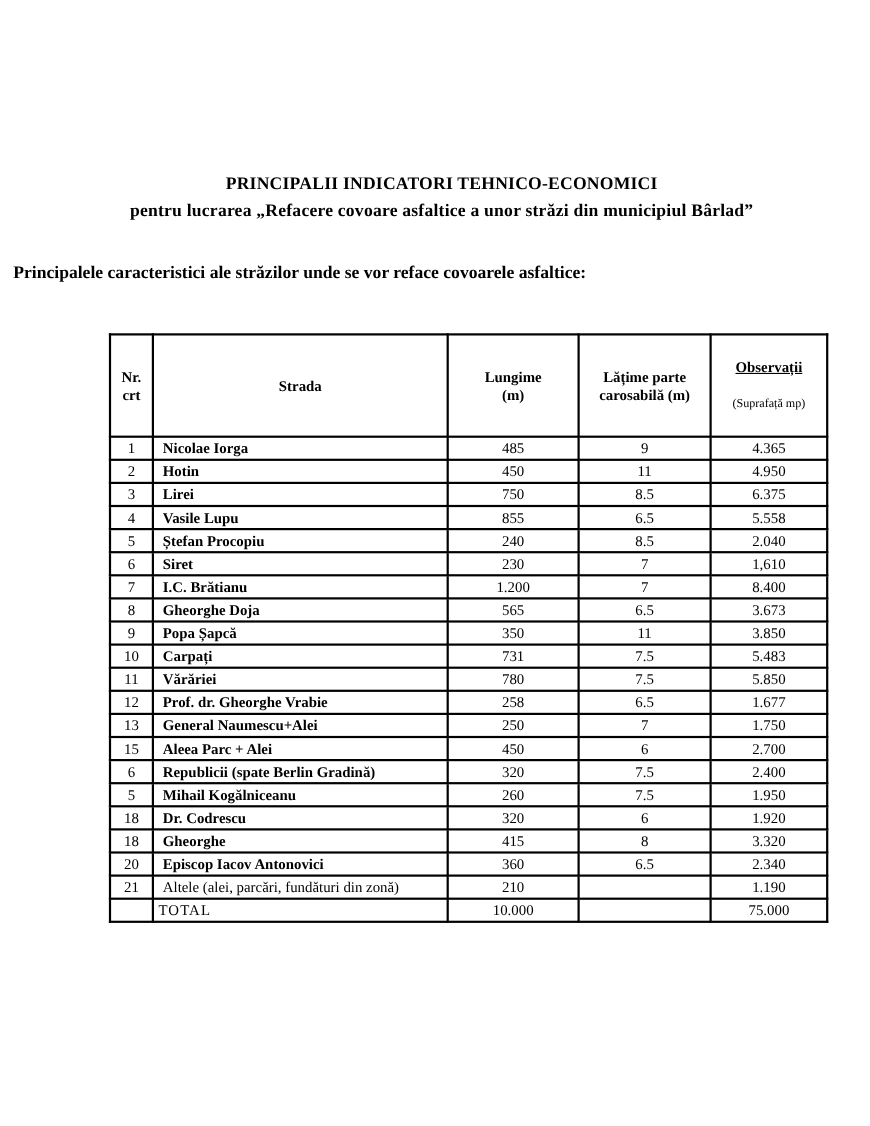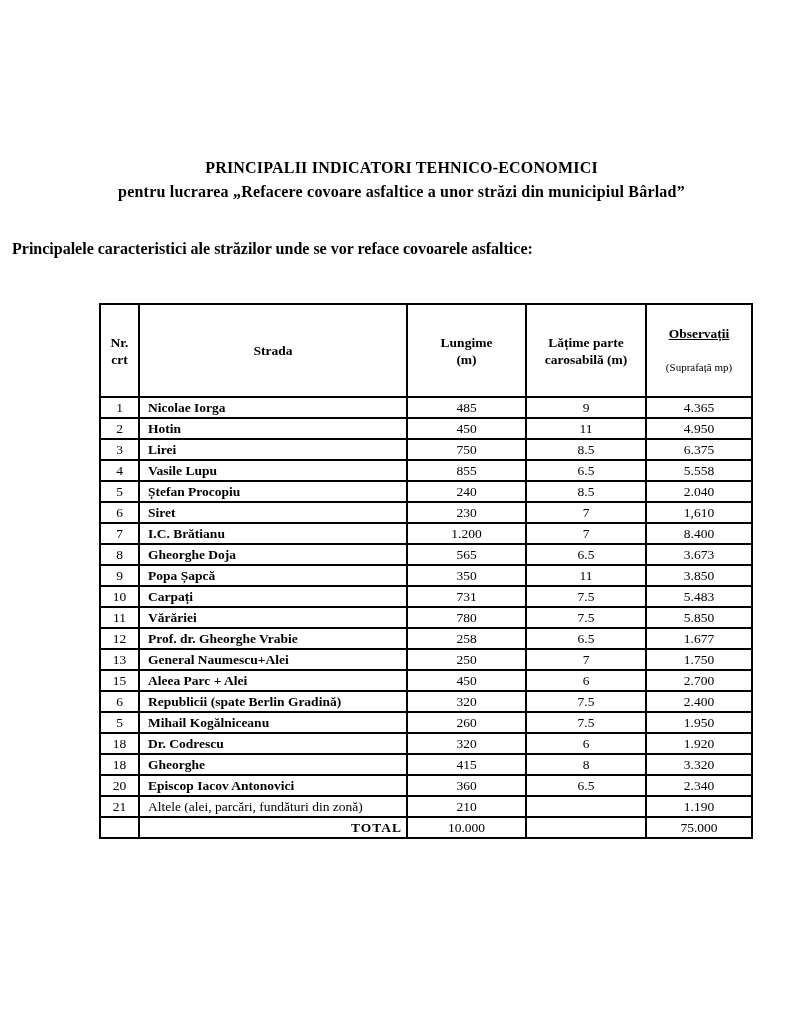--- a/index.html
+++ b/index.html
@@ -52,21 +52,21 @@
   .main-table td {
     height: 21px;
     line-height: 19px;
     padding: 0 4px;
   }
   .main-table td.num { text-align: center; font-weight: normal; }
   .main-table td.strada { text-align: left; padding-left: 8px; font-weight: bold; }
   .main-table td.strada.plain { font-weight: normal; }
   .obs-main { display: block; font-weight: bold; text-decoration: underline; }
   .obs-sub { display: block; font-weight: normal; font-size: 11px; }
-  .total-label { text-align: right; font-weight: bold; letter-spacing: 1px; }
+  .total-label { text-align: left; font-weight: normal; letter-spacing: 1px; }
   td.bold { font-weight: bold; }
 </style>
 </head>
 <body>
 
 <div class="page">
 
   <div class="title-block">
     <div class="title-line">PRINCIPALII INDICATORI TEHNICO-ECONOMICI</div>
     <div class="title-line">pentru lucrarea „Refacere covoare asfaltice a unor străzi din municipiul Bârlad”</div>

